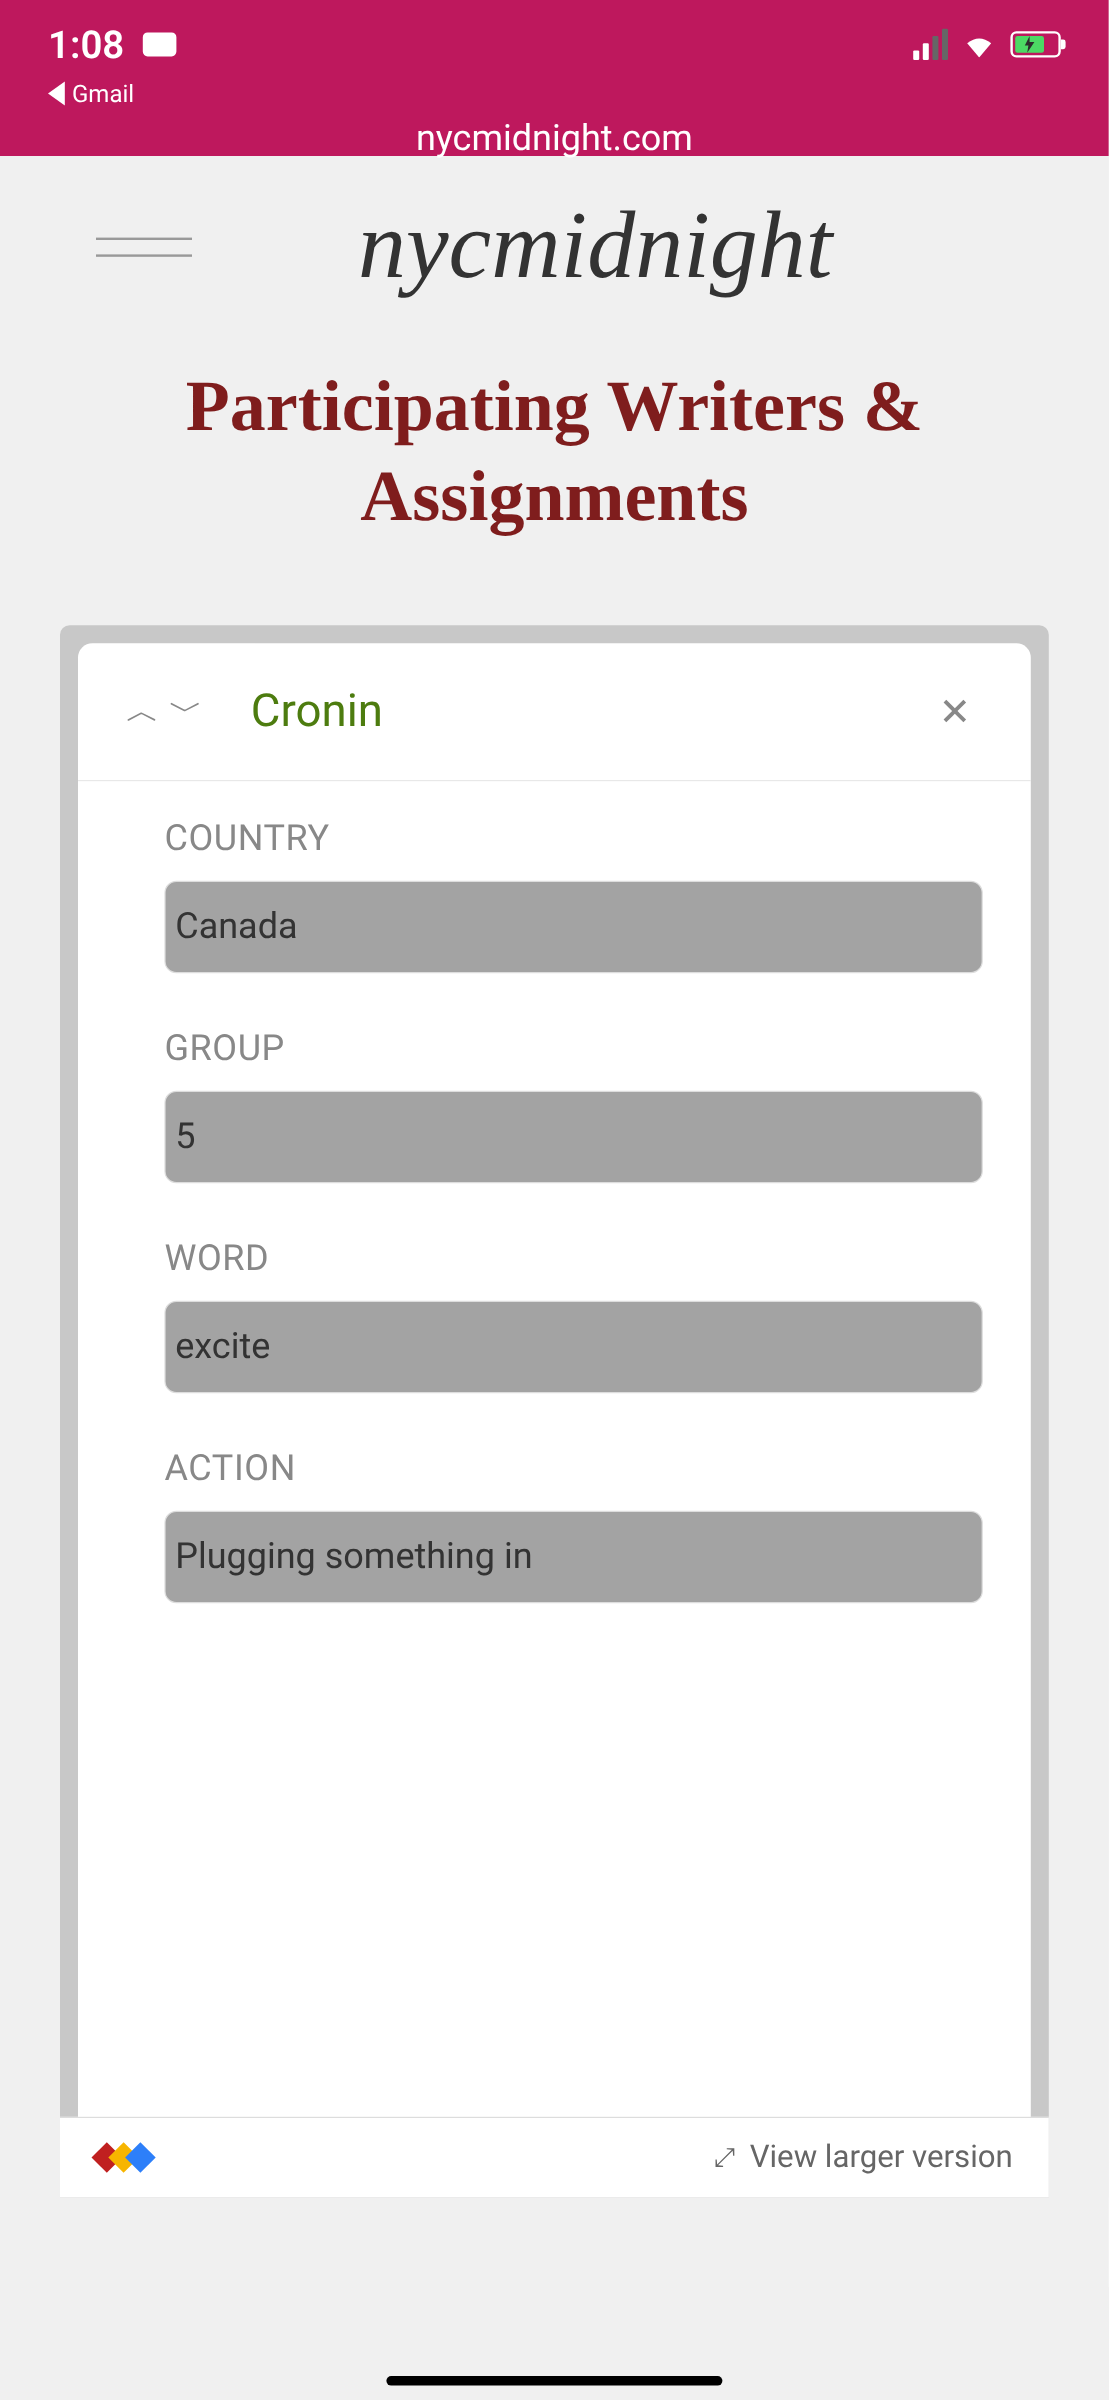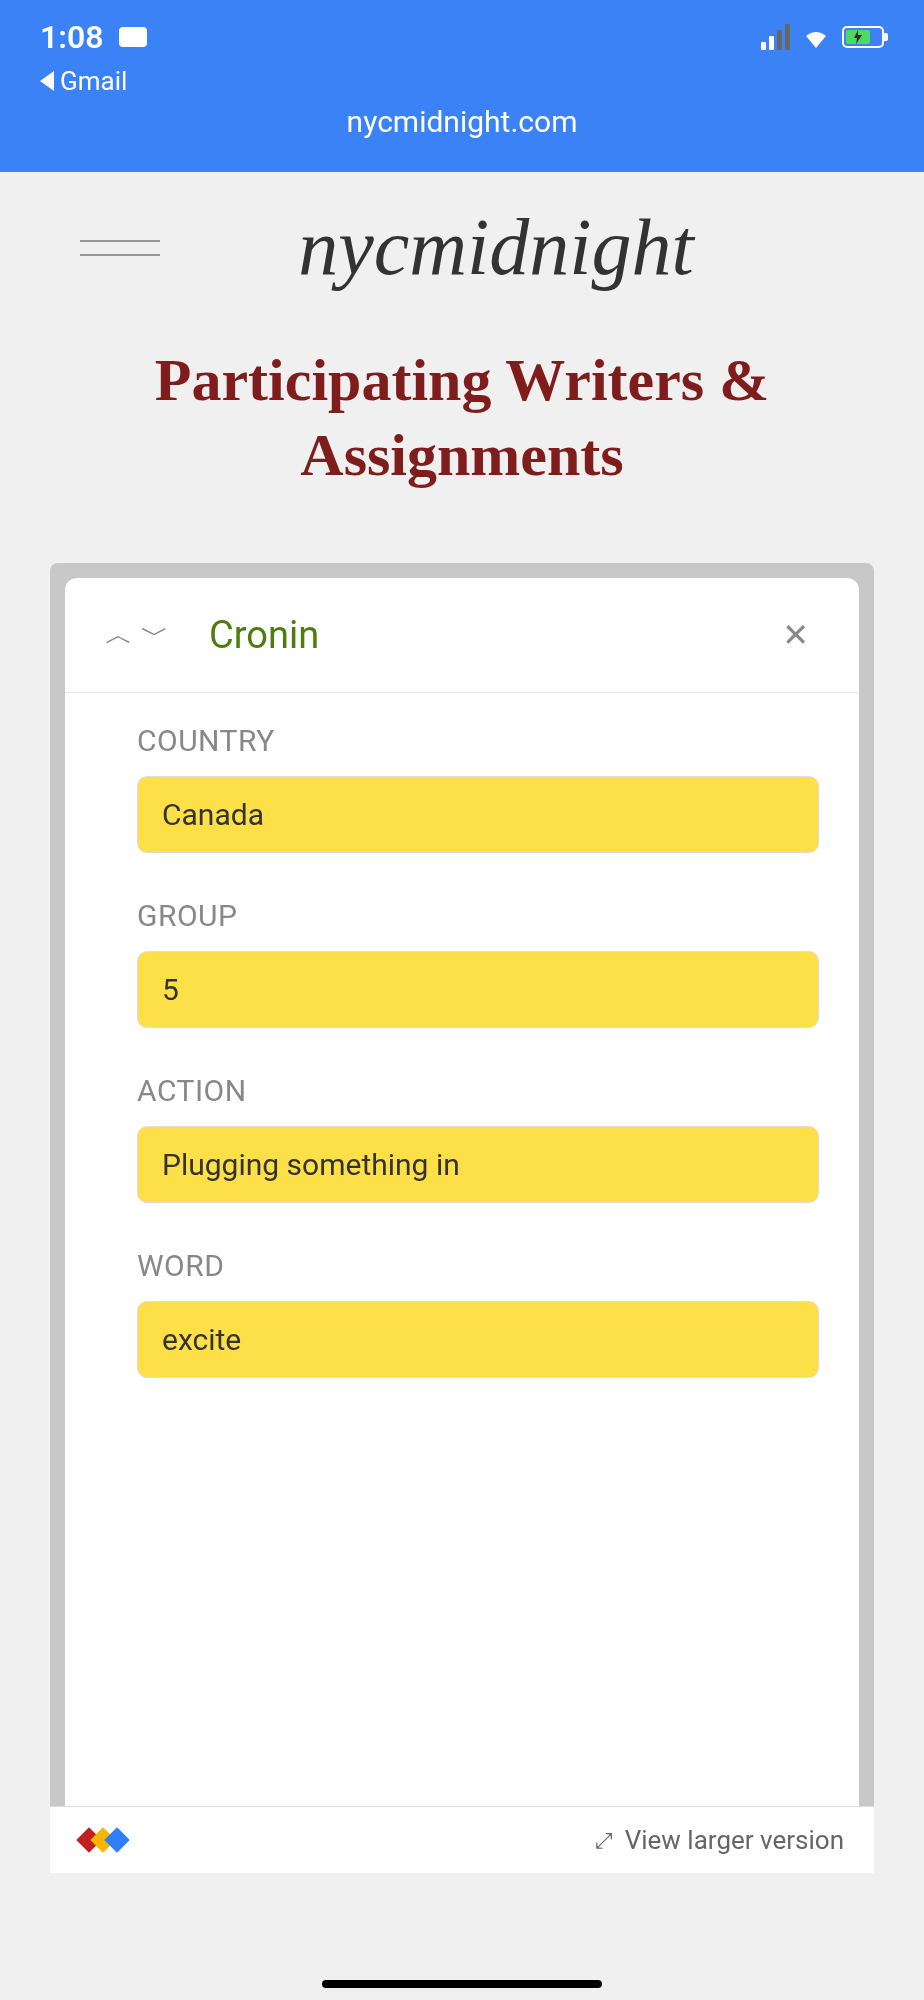--- a/index.html
+++ b/index.html
@@ -11,22 +11,22 @@
     body {
       width: 924px;
       height: 2000px;
       background: #f0f0f0;
       font-family: -apple-system, BlinkMacSystemFont, 'Segoe UI', Roboto, sans-serif;
       position: relative;
     }
     
     
     .status-bar {
-      background: #3b82f6;
-      height: 172px;
+      background: #be185d;
+      height: 130px;
       color: white;
       padding: 0 40px;
     }
     
     .status-top {
       display: flex;
       justify-content: space-between;
       align-items: center;
       padding-top: 18px;
     }
@@ -100,21 +100,21 @@
       border-radius: 2px;
       display: flex;
       align-items: center;
       justify-content: center;
     }
     
     .back-app {
       display: flex;
       align-items: center;
       gap: 6px;
-      font-size: 26px;
+      font-size: 20px;
       margin-top: 10px;
     }
     
     .back-chevron {
       width: 0;
       height: 0;
       border-top: 10px solid transparent;
       border-bottom: 10px solid transparent;
       border-right: 14px solid white;
     }
@@ -235,24 +235,24 @@
     }
     
     .field-label {
       color: #888;
       font-size: 30px;
       margin-bottom: 18px;
       letter-spacing: 0.5px;
     }
     
     .field-value {
-      background: #fde047;
+      background: #a3a3a3;
       border: 1px solid #ddd;
       border-radius: 10px;
-      padding: 20px 24px;
+      padding: 20px 8px;
       font-size: 30px;
       color: #333;
     }
     
     
     .embed-footer {
       position: absolute;
       bottom: 0;
       left: 0;
       right: 0;
@@ -364,26 +364,26 @@
       <div class="record-body">
         <div class="field-group">
           <div class="field-label">COUNTRY</div>
           <div class="field-value">Canada</div>
         </div>
         <div class="field-group">
           <div class="field-label">GROUP</div>
           <div class="field-value">5</div>
         </div>
         <div class="field-group">
+          <div class="field-label">WORD</div>
+          <div class="field-value">excite</div>
+        </div>
+        <div class="field-group">
           <div class="field-label">ACTION</div>
           <div class="field-value">Plugging something in</div>
-        </div>
-        <div class="field-group">
-          <div class="field-label">WORD</div>
-          <div class="field-value">excite</div>
         </div>
       </div>
     </div>
 
     <div class="embed-footer">
       <div class="footer-logo">
         <span class="logo-shape"></span>
         <span class="logo-shape"></span>
         <span class="logo-shape"></span>
       </div>

